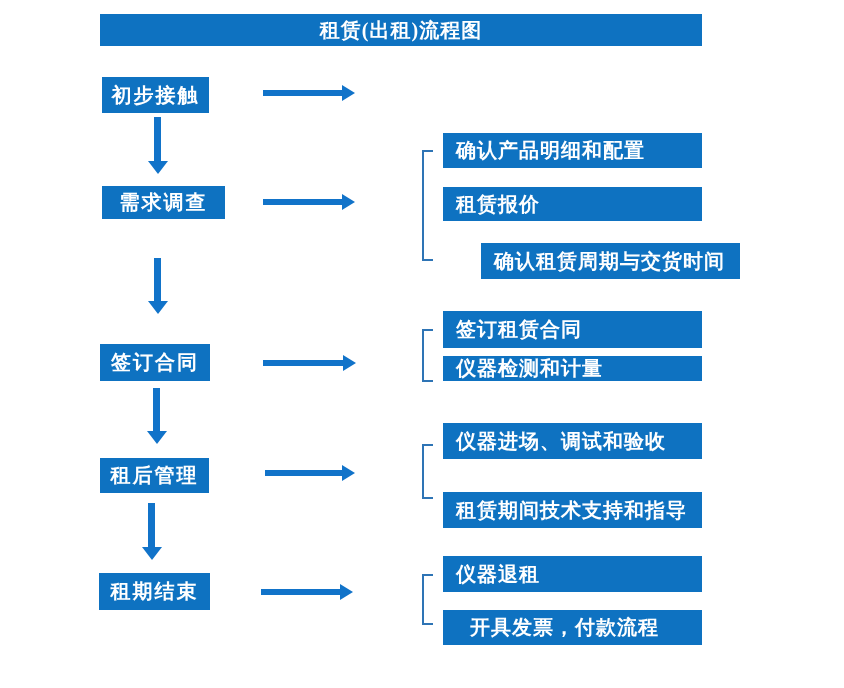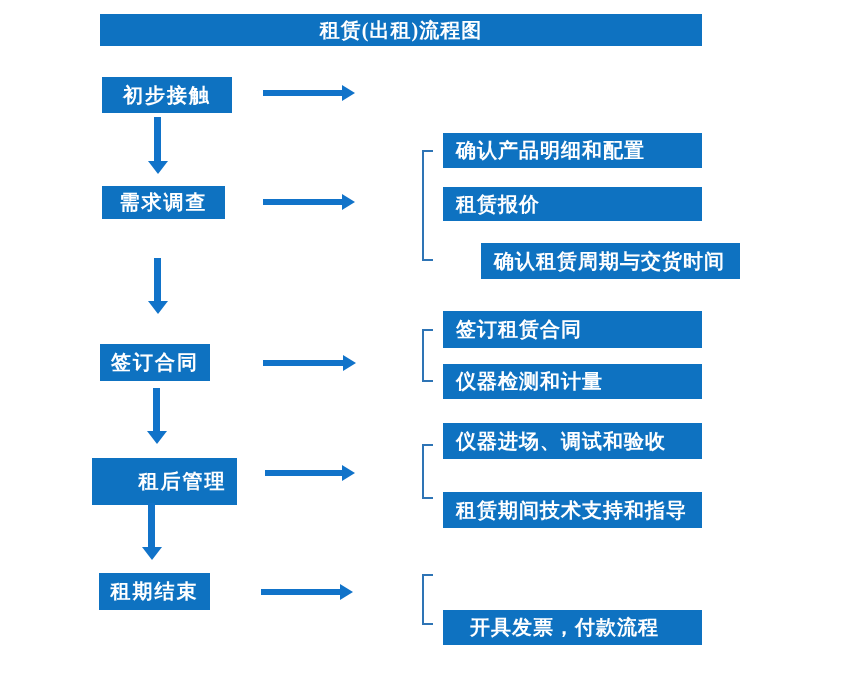--- a/index.html
+++ b/index.html
@@ -43,24 +43,24 @@
     box-sizing:border-box;
   }
 </style>
 </head>
 <body>
 
 <div class="canvas">
 
   <div class="titlebar">租赁(出租)流程图</div>
 
-  <div class="lbox" style="left:102px;top:77px;width:130px;height:36px;">初步接触</div>
+  <div class="lbox" style="left:102px;top:77px;width:107px;height:36px;">初步接触</div>
   <div class="lbox" style="left:102px;top:186px;width:123px;height:33px;">需求调查</div>
   <div class="lbox" style="left:100px;top:344px;width:110px;height:37px;">签订合同</div>
-  <div class="lbox" style="left:92px;top:458px;width:109px;height:47px;padding-left:36px;">租后管理</div>
+  <div class="lbox" style="left:100px;top:458px;width:109px;height:35px;">租后管理</div>
   <div class="lbox" style="left:99px;top:573px;width:111px;height:37px;">租期结束</div>
 
   <div class="varrow" style="left:148px;top:117px;height:57px;">
     <div class="shaft" style="height:44px;"></div>
       <div class="head"></div>
   </div>
   <div class="varrow" style="left:148px;top:258px;height:56px;">
     <div class="shaft" style="height:43px;"></div>
       <div class="head"></div>
   </div>
@@ -98,20 +98,21 @@
   <div class="bracket" style="top:329px;height:53px;"></div>
   <div class="bracket" style="top:444px;height:55px;"></div>
   <div class="bracket" style="top:574px;height:51px;"></div>
 
 
   <div class="rbox" style="top:133px;height:35px;">确认产品明细和配置</div>
   <div class="rbox" style="top:187px;height:34px;">租赁报价</div>
   <div class="rbox" style="top:243px;height:36px;margin-left:38px;">确认租赁周期与交货时间</div>
 
   <div class="rbox" style="top:311px;height:37px;">签订租赁合同</div>
-  <div class="rbox" style="top:364px;height:35px;">仪器检测和计量</div>
+  <div class="rbox" style="top:356px;height:25px;">仪器检测和计量</div>
 
   <div class="rbox" style="top:423px;height:36px;">仪器进场、调试和验收</div>
   <div class="rbox" style="top:492px;height:36px;">租赁期间技术支持和指导</div>
 
+  <div class="rbox" style="top:556px;height:36px;">仪器退租</div>
   <div class="rbox" style="top:610px;height:35px;padding-left:27px;">开具发票，付款流程</div>
 
 </div>
 
 </body></html>

